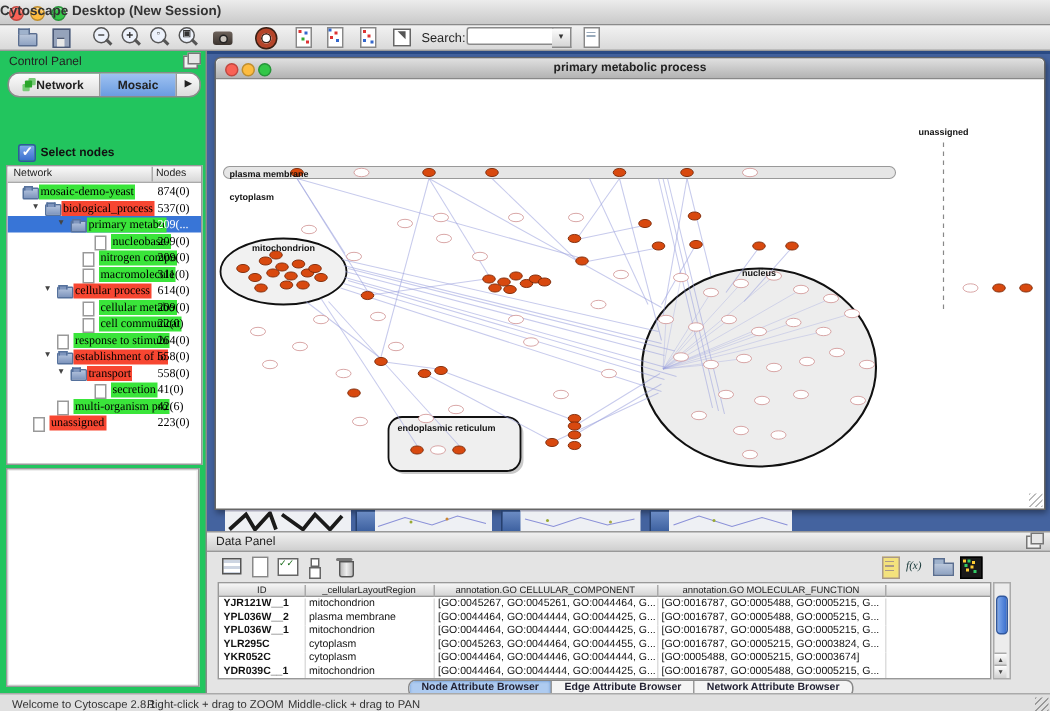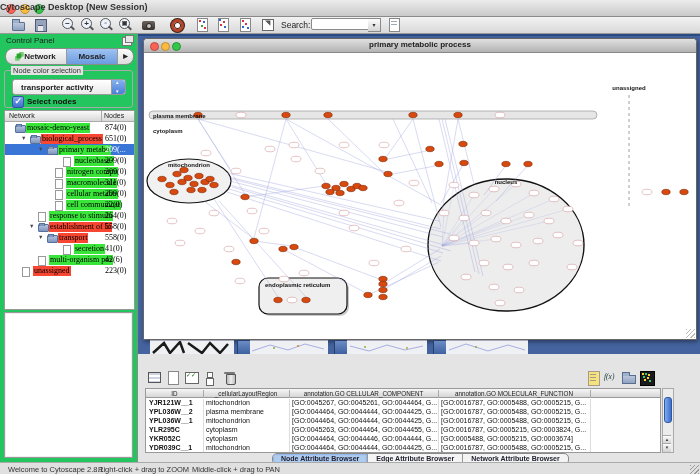--- a/index.html
+++ b/index.html
@@ -176,48 +176,41 @@
   </div>
 
   <div id="cpanel">
     <div id="cp-title">Control Panel</div>
     <span class="float-ic" style="left:122px;top:3px"></span>
     <div id="cp-tabs">
       <div class="cp-tab" id="tab-network"><span class="net-glyph"></span><span>Network</span></div>
       <div class="cp-tab" id="tab-mosaic"><span>Mosaic</span></div>
       <div class="cp-tab" id="tab-more">▶</div>
     </div>
-    <div id="groupbox">
-      <span id="gb-legend">Node color selection</span>
-      <div id="dropdown">
-        <span class="val">transporter activity</span>
-        <span id="dd-step"></span>
-      </div>
-    </div>
     <div id="checkrow">
       <span id="checkbox"></span>
       <span id="checklabel">Select nodes</span>
     </div>
     <div id="tree">
       <div id="tree-head">
         <span id="th-network">Network</span>
         <span id="th-sep"></span>
         <span id="th-nodes">Nodes</span>
       </div>
       <div id="tree-rows">
           <div class="trow">
             <span class="tfold" style="left:10px"></span>
             <span class="tlabel green" style="left:21px">mosaic-demo-yeast</span>
             <span class="tcount">874(0)</span>
           </div>
           <div class="trow">
             <span class="tarrow" style="left:16px">▼</span>
             <span class="tfold" style="left:25px"></span>
             <span class="tlabel red" style="left:36px">biological_process</span>
-            <span class="tcount">651(0)</span>
+            <span class="tcount">537(0)</span>
           </div>
           <div class="trow sel">
             <span class="tarrow" style="left:33px">▼</span>
             <span class="tfold" style="left:42px"></span>
             <span class="tlabel green" style="left:53px">primary metabo</span>
             <span class="tcount">209(...</span>
           </div>
           <div class="trow">
             <span class="tfile" style="left:58px"></span>
             <span class="tlabel green" style="left:69px">nucleobase-</span>
@@ -225,20 +218,26 @@
           </div>
           <div class="trow">
             <span class="tfile" style="left:50px"></span>
             <span class="tlabel green" style="left:61px">nitrogen compo</span>
             <span class="tcount">209(0)</span>
           </div>
           <div class="trow">
             <span class="tfile" style="left:50px"></span>
             <span class="tlabel green" style="left:61px">macromolecule</span>
             <span class="tcount">311(0)</span>
+          </div>
+          <div class="trow">
+            <span class="tarrow" style="left:24px">▼</span>
+            <span class="tfold" style="left:33px"></span>
+            <span class="tlabel red" style="left:44px">cellular process</span>
+            <span class="tcount">614(0)</span>
           </div>
           <div class="trow">
             <span class="tfile" style="left:50px"></span>
             <span class="tlabel green" style="left:61px">cellular metabo</span>
             <span class="tcount">209(0)</span>
           </div>
           <div class="trow">
             <span class="tfile" style="left:50px"></span>
             <span class="tlabel green" style="left:61px">cell communicat</span>
             <span class="tcount">22(0)</span>
@@ -488,20 +487,24 @@
     <div class="frag frag-edge" style="left:295px;width:13px"></div>
     <div class="frag frag-light" style="left:308px;width:82px">
       <svg width="82" height="14">
           <path d="M3,9 L20,3 L42,10 L62,4 L79,9" stroke="#8a90d8" stroke-width=".7" fill="none"></path>
           <circle cx="30" cy="6" r="1" fill="#9a3"></circle>
         </svg>
     </div>
   </div>
 
   <div id="dpanel">
+    <div id="dp-titlebar">
+      <div id="dp-title">Data Panel</div>
+      <span class="float-ic" style="right:6px;top:2px"></span>
+    </div>
     <div id="dp-icons-left"></div>
     <div id="dp-icons-right"></div>
     <div id="dtable">
       <div id="dt-head">
           <span class="hcell" style="left: 0px; width: 57px;">ID</span>
           <span class="hcell" style="left: 57px; width: 86px;">_cellularLayoutRegion</span>
           <span class="hcell" style="left: 143px; width: 149px;">annotation.GO CELLULAR_COMPONENT</span>
           <span class="hcell" style="left: 292px; width: 152px;">annotation.GO MOLECULAR_FUNCTION</span>
         </div>
       <div id="dt-rows">

